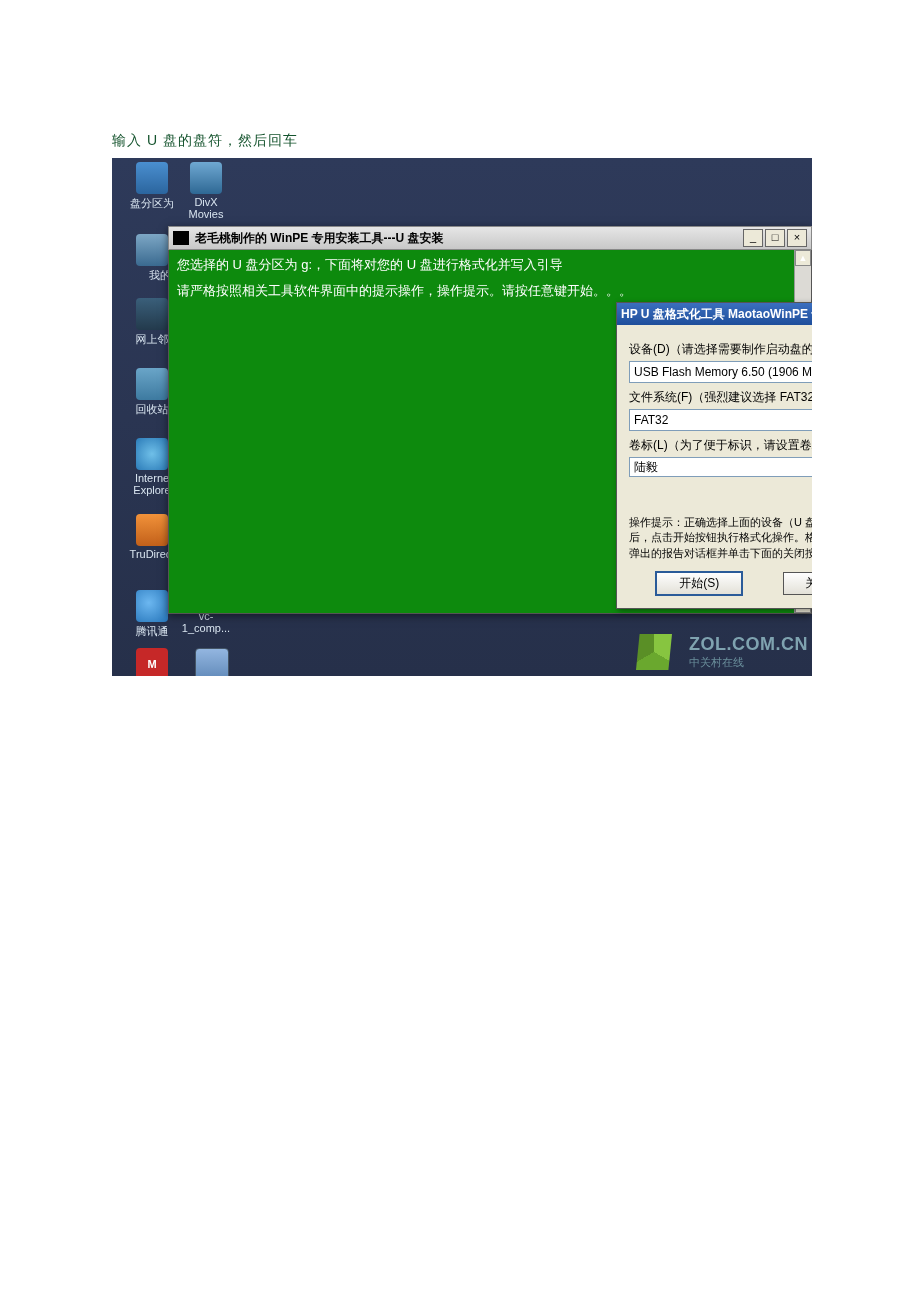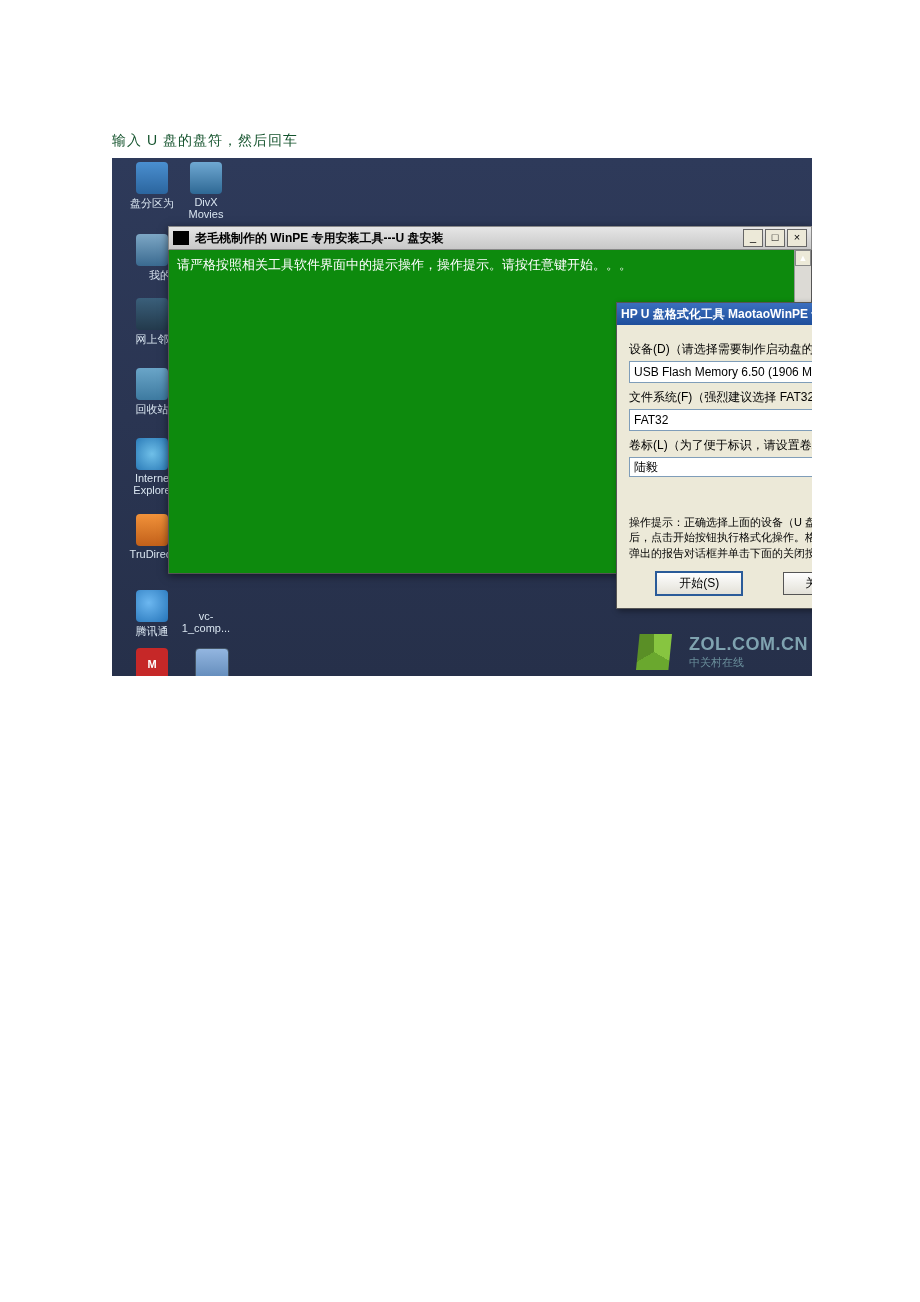--- a/index.html
+++ b/index.html
@@ -68,21 +68,21 @@
   .di-vc1      { left: 64px; top:452px; }
   .di-m        { left: 10px; top:490px; }
   .di-file     { left: 70px; top:490px; }
 
   
   .console {
     position: absolute;
     left: 56px;
     top: 68px;
     width: 644px;
-    height: 348px;
+    height: 388px;
     display: flex;
     flex-direction: column;
     box-shadow: 0 2px 8px rgba(0,0,0,.5);
   }
   .titlebar {
     height: 22px;
     background: linear-gradient(#e6e6e6, #c8c8c8);
     display: flex;
     align-items: center;
     padding: 0 4px;
@@ -288,20 +288,21 @@
       <div class="titlebar">
         <div class="ti"></div>
         <span class="title">老毛桃制作的 WinPE 专用安装工具---U 盘安装</span>
         <div class="winbtns">
           <div class="winbtn">_</div>
           <div class="winbtn">□</div>
           <div class="winbtn">×</div>
         </div>
       </div>
       <div class="console-body">
+        <div class="cline1">您选择的 U 盘分区为 g:，下面将对您的 U 盘进行格式化并写入引导</div>
         <div class="cline2">请严格按照相关工具软件界面中的提示操作，操作提示。请按任意键开始。。。</div>
         <div class="scroll-track">
           <div class="scroll-up">▲</div>
           <div class="scroll-dn">▼</div>
         </div>
       </div>
     </div>
 
     <div class="dialog-wrap">
       <div class="dialog">

